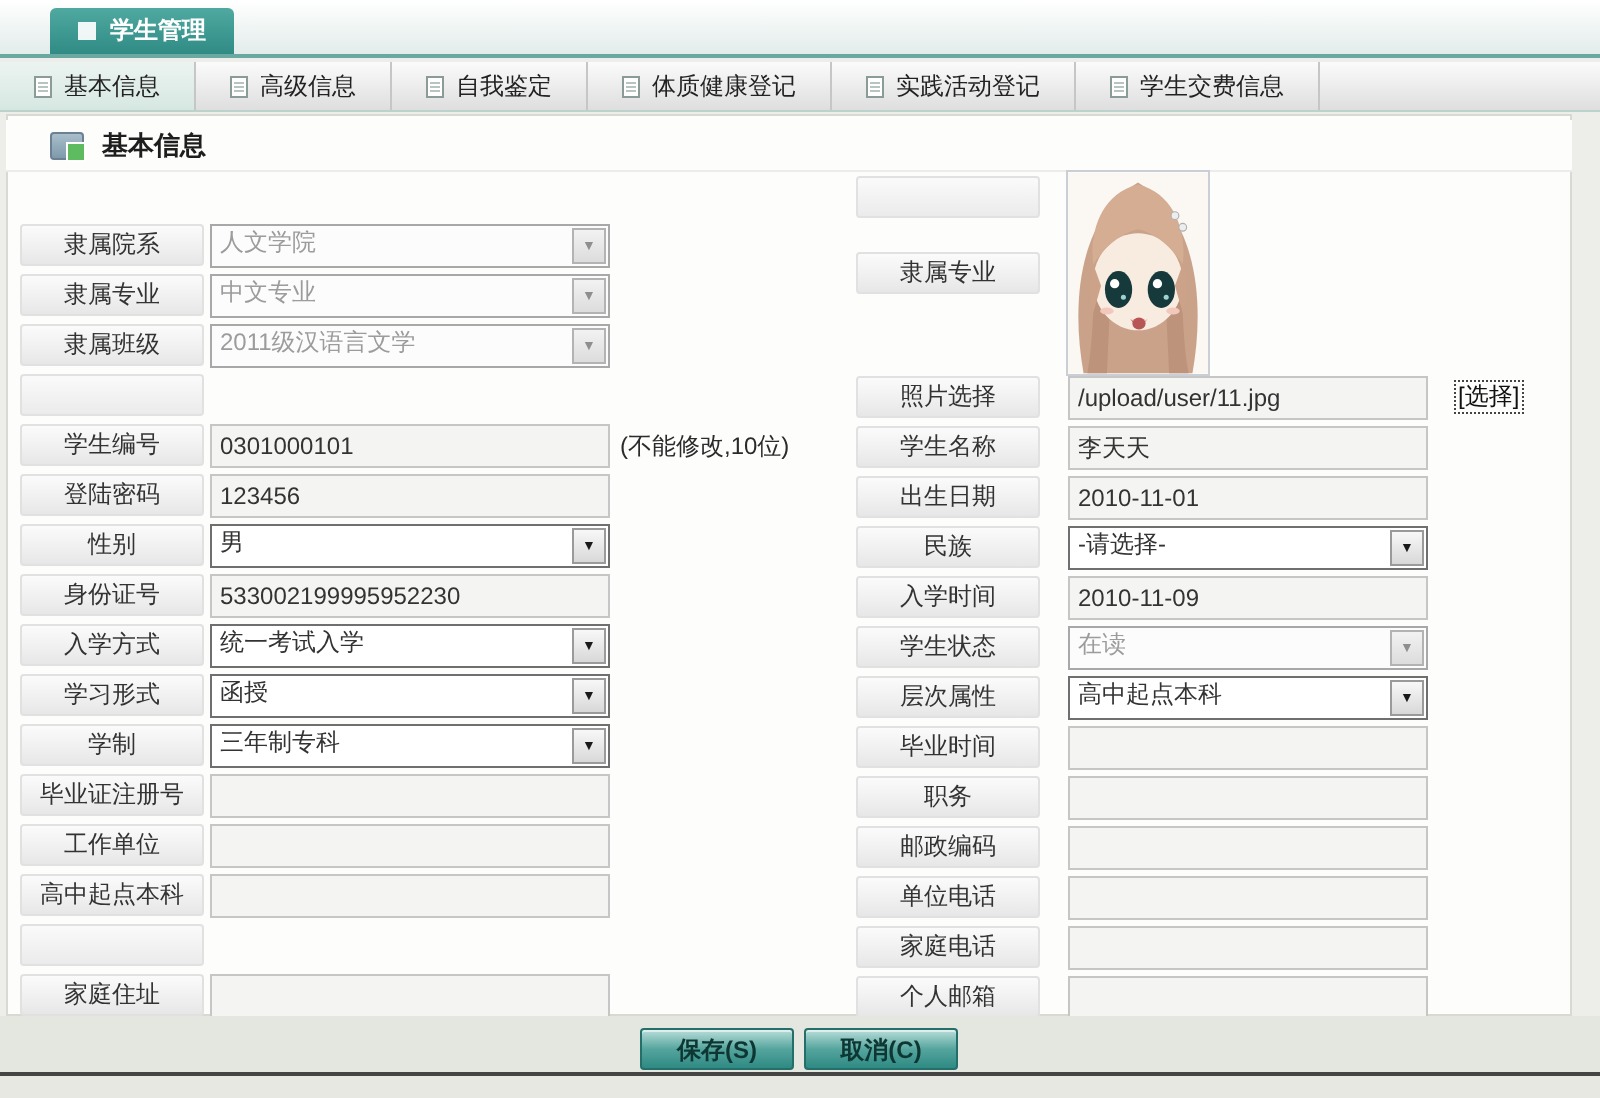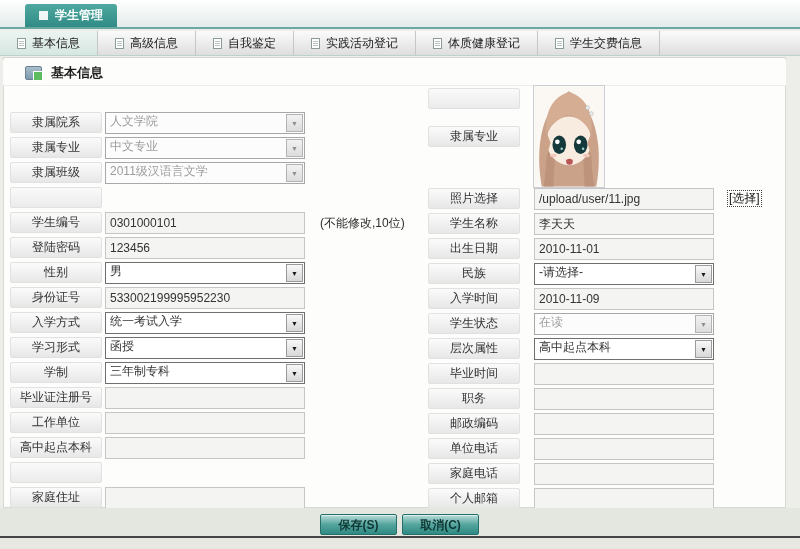--- a/index.html
+++ b/index.html
@@ -53,21 +53,21 @@
   input.txt { background:#F4F4F2; border:1px solid #C6C6C6; padding:0 4px; width:100%;
     height:22px; font-family:inherit; font-size:12px; color:#333; }
   .sel { border:1px solid #6F6F6F; background:#FFFFFF; height:22px; position:relative;
     display:flex; align-items:flex-start; padding:0 20px 0 4px; cursor:pointer;
     white-space:nowrap; overflow:hidden; }
   .sel .arrow { position:absolute; right:1px; top:1px; width:17px; height:18px;
     background:linear-gradient(#F8F8F8,#D8D8D8); border:1px solid #9A9A9A;
     display:flex; align-items:center; justify-content:center; font-size:7px; color:#1A1A1A; }
   .sel.dis { border-color:#A8A8A8; color:#9C9C9C; background:#FCFCFC; cursor:default; }
   .sel.dis .arrow { color:#8E8E8E; background:linear-gradient(#F2F2F2,#DCDCDC); border-color:#B3B3B3; }
-  .note { position:absolute; left:310px; top:3px; color:#2B2B2B; white-space:nowrap; }
+  .note { position:absolute; left:300px; top:3px; color:#2B2B2B; white-space:nowrap; }
   .pick-btn { position:absolute; left:299px; top:2px; height:17px; padding:0 1px;
     border:1px dotted #444; background:transparent; font-family:inherit; font-size:12px;
     color:#111; cursor:pointer; line-height:15px; }
 
   
   .photo { position:absolute; left:533px; top:85px; width:72px; height:103px;
     border:1px solid #C9CFD4; background:#FDFCFB; }
   .photo svg { display:block; width:100%; height:100%; }
 
   
@@ -100,25 +100,25 @@
     <div class="tab">
       <span class="doc-icon"></span>
       <span>高级信息</span>
     </div>
     <div class="tab">
       <span class="doc-icon"></span>
       <span>自我鉴定</span>
     </div>
     <div class="tab">
       <span class="doc-icon"></span>
+      <span>体质健康登记</span>
+    </div>
+    <div class="tab">
+      <span class="doc-icon"></span>
       <span>实践活动登记</span>
-    </div>
-    <div class="tab">
-      <span class="doc-icon"></span>
-      <span>体质健康登记</span>
     </div>
     <div class="tab">
       <span class="doc-icon"></span>
       <span>学生交费信息</span>
     </div>
   </div>
 
   <div class="panel"></div>
   <div class="sec-head">
     <span class="form-icon"></span>

